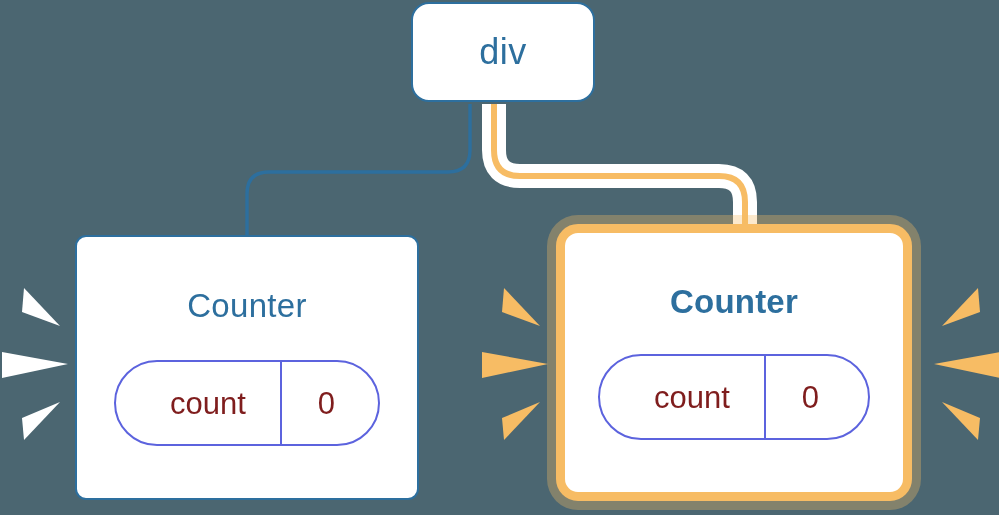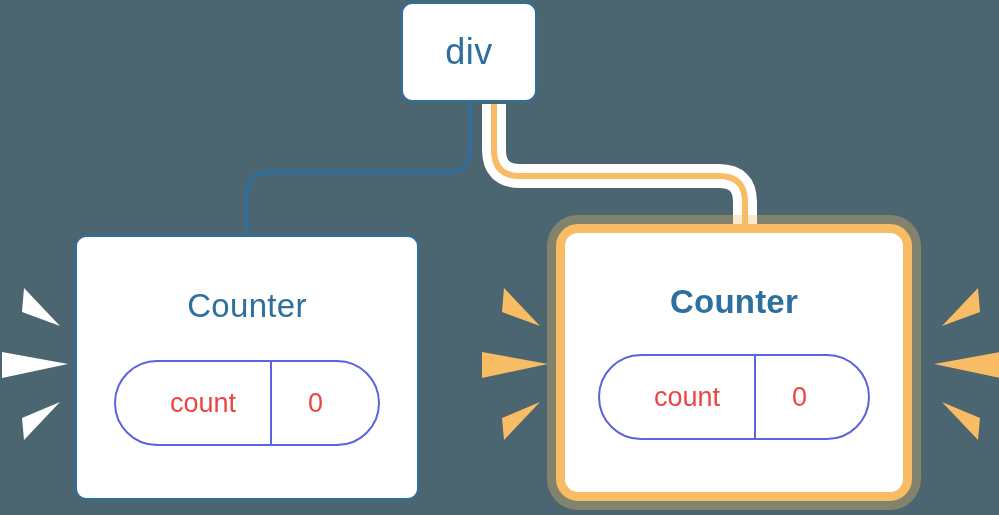--- a/index.html
+++ b/index.html
@@ -33,26 +33,26 @@
     position: absolute;
     background: #ffffff;
     box-sizing: border-box;
     display: flex;
     flex-direction: column;
     align-items: center;
     justify-content: center;
   }
 
   .node-div {
-    left: 401px;
+    left: 411px;
     top: 2px;
-    width: 136px;
+    width: 184px;
     height: 100px;
     border: 2px solid #2d6f9e;
-    border-radius: 11px;
+    border-radius: 18px;
     z-index: 6;
   }
   .node-div .node-title {
     font-size: 36px;
     color: #2d6f9e;
     letter-spacing: 0.5px;
     line-height: 1;
   }
 
   .node-counter-left {
@@ -99,22 +99,22 @@
     border: 2px solid #5c63de;
     border-radius: 999px;
     height: 82px;
     background: #ffffff;
     overflow: hidden;
   }
   .pill-key, .pill-val {
     display: flex;
     align-items: center;
     justify-content: center;
-    color: #ef4444;
-    font-size: 27px;
+    color: #7f1d1d;
+    font-size: 31px;
     line-height: 1;
   }
   .pill-key {
     padding: 0 34px 0 54px;
   }
   .pill-val {
     border-left: 2px solid #5c63de;
     padding: 0 42px 0 36px;
   }
   .node-counter-left .state-pill { width: 262px; }

